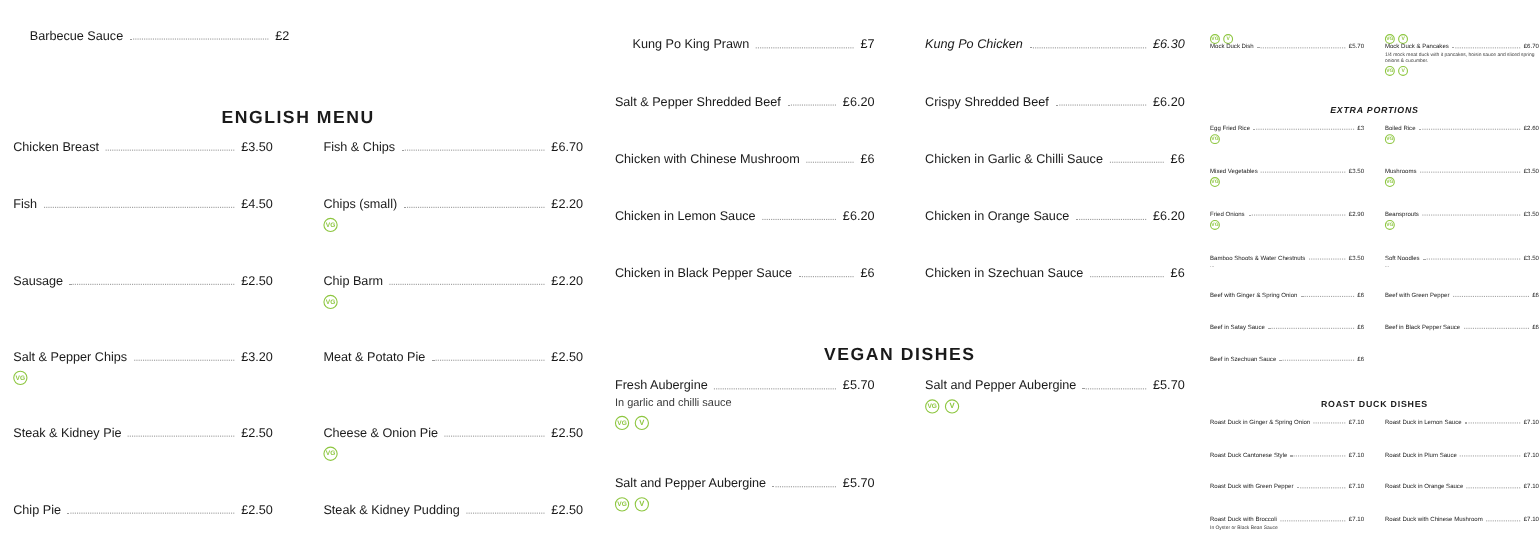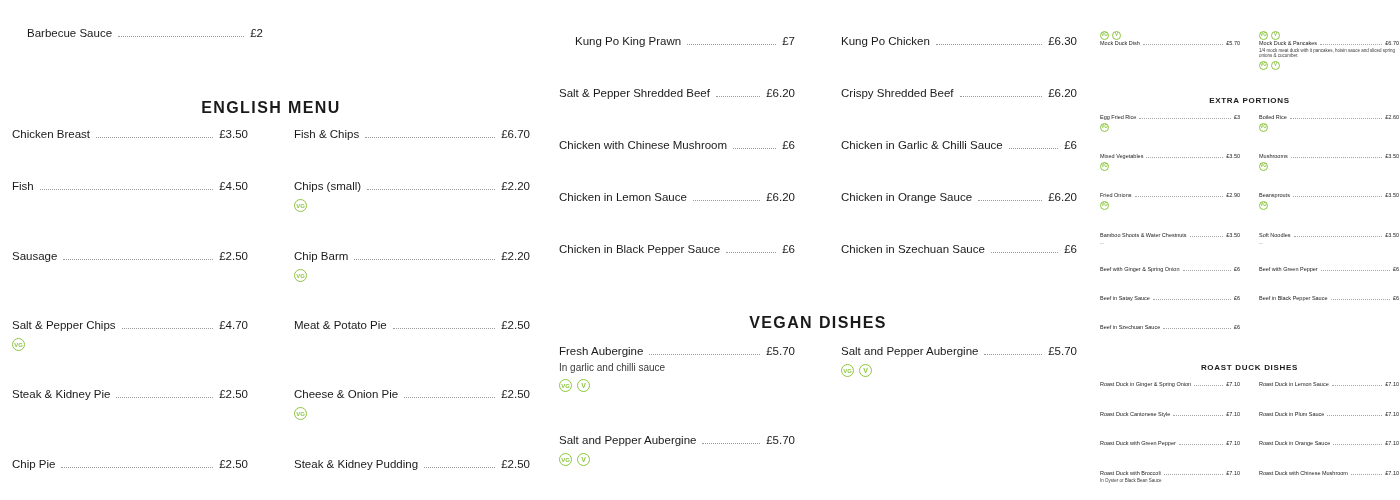--- a/index.html
+++ b/index.html
@@ -97,21 +97,21 @@
 </style>
 </head>
 <body>
 
 <div class="page">
 
   <div class="heading heading-lg" style="position:absolute; left:12px; top:99px; width:518px;">ENGLISH MENU</div>
 
   <div class="heading heading-lg" style="position:absolute; left:559px; top:314px; width:518px;">VEGAN DISHES</div>
 
-  <div class="heading heading-sm" style="position:absolute; left:1100px; top:96px; width:299px;">EXTRA PORTIONS</div>
+  <div class="heading heading-sm" style="position:absolute; left:1100px; top:96px; width:299px;font-style:italic;">EXTRA PORTIONS</div>
 
   <div class="heading heading-sm" style="position:absolute; left:1100px; top:363px; width:299px;">ROAST DUCK DISHES</div>
 
   <div class="col col-a" id="col-a">
       <div class="item" style="position: absolute; left: 0px; top: 27px; width: 100%; margin-left: 15px;">
         <div class="row">
           <span class="nm">Barbecue Sauce</span>
           <span class="dots"></span>
           <span class="pr">£2</span>
         </div>
@@ -134,21 +134,21 @@
         <div class="row">
           <span class="nm">Sausage</span>
           <span class="dots"></span>
           <span class="pr">£2.50</span>
         </div>
       </div>
       <div class="item" style="position: absolute; left: 0px; top: 319px; width: 100%;">
         <div class="row">
           <span class="nm">Salt &amp; Pepper Chips</span>
           <span class="dots"></span>
-          <span class="pr">£4.70</span>
+          <span class="pr">£3.20</span>
         </div>
         <div class="badges">
           <span class="badge vg">VG</span>
         </div>
       </div>
       <div class="item" style="position: absolute; left: 0px; top: 388px; width: 100%;">
         <div class="row">
           <span class="nm">Steak &amp; Kidney Pie</span>
           <span class="dots"></span>
           <span class="pr">£2.50</span>
@@ -269,21 +269,21 @@
           <span class="dots"></span>
           <span class="pr">£5.70</span>
         </div>
         <div class="badges">
           <span class="badge vg">VG</span>
           <span class="badge v">V</span>
         </div>
       </div>
     </div>
   <div class="col col-d" id="col-d">
-      <div class="item" style="position: absolute; left: 0px; top: 35px; width: 100%;">
+      <div class="item" style="position: absolute; left: 0px; top: 35px; width: 100%; font-style: italic;">
         <div class="row">
           <span class="nm">Kung Po Chicken</span>
           <span class="dots"></span>
           <span class="pr">£6.30</span>
         </div>
       </div>
       <div class="item" style="position: absolute; left: 0px; top: 87px; width: 100%;">
         <div class="row">
           <span class="nm">Crispy Shredded Beef</span>
           <span class="dots"></span>

